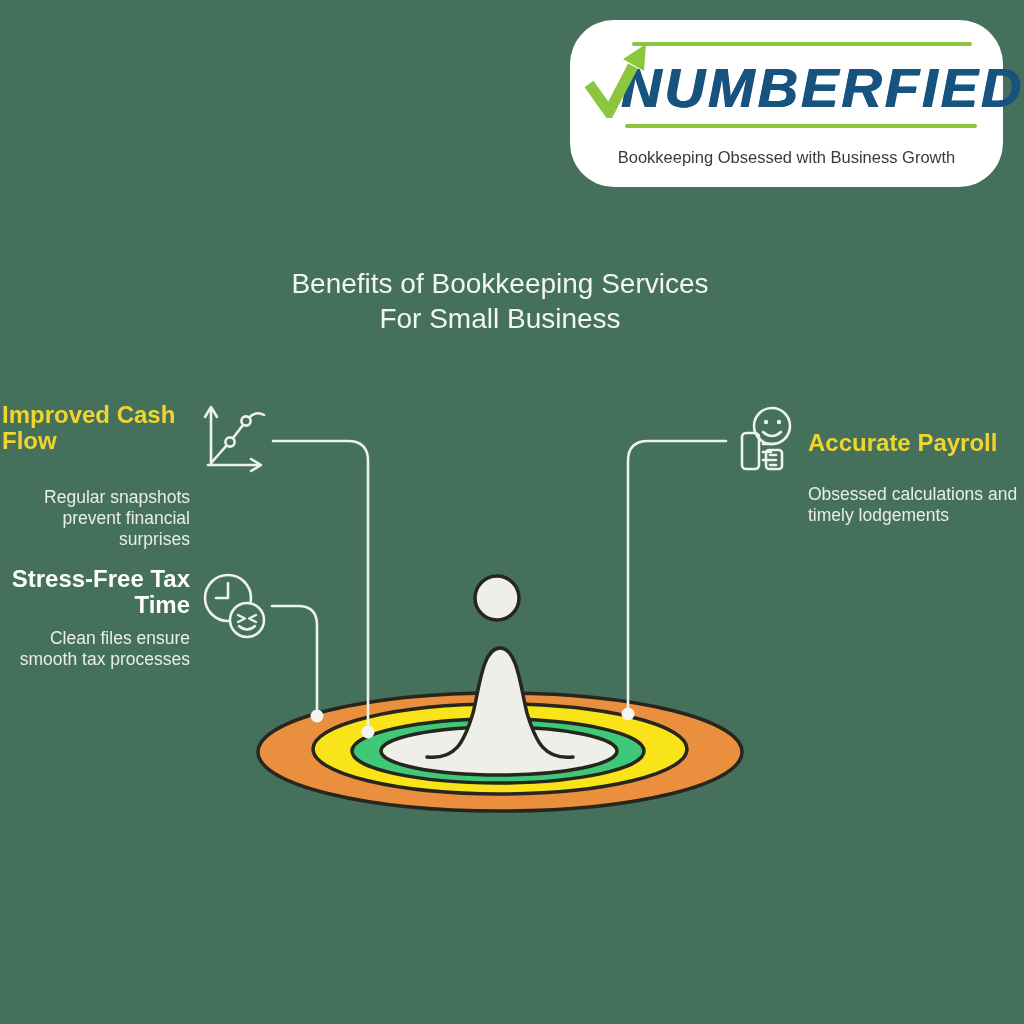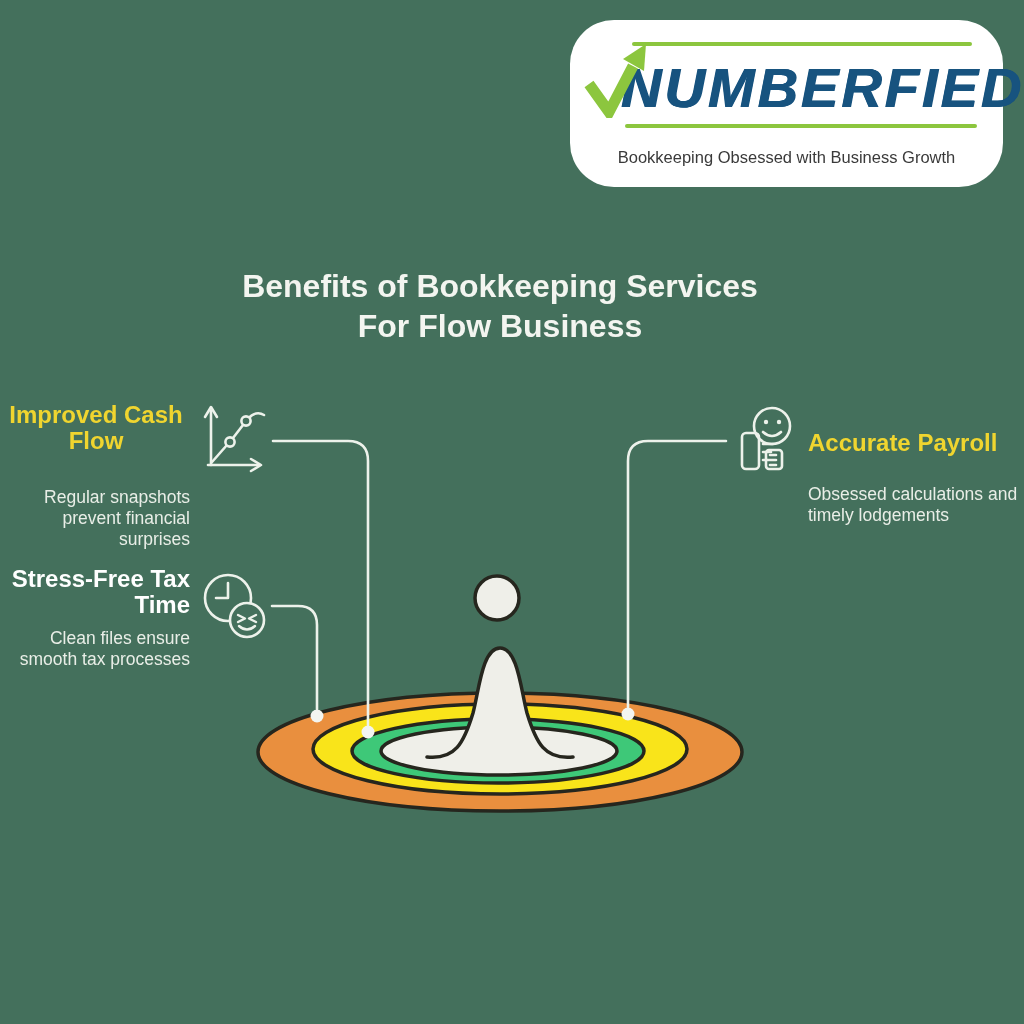--- a/index.html
+++ b/index.html
@@ -31,30 +31,30 @@
   }
   .brand-arrow { left:12px; top:22px; }
   .logo-tagline {
     left:0; top:116px; width:433px; text-align:center;
     font-size:16.5px; font-weight:400; color:#3A3A3A;margin-top:12px;
   }
 
   
   .main-title {
     left:0; top:266px; width:1000px; text-align:center;
-    color:#F3F5F0; font-weight:700; font-size:32px; line-height:1.25;
+    color:#F3F5F0; font-weight:400; font-size:28px; line-height:1.25;
   }
 
   
   .benefit-title { font-weight:700; font-size:24px; line-height:1.1; }
   .benefit-title.yellow { color:#F0D52F; }
   .benefit-title.orange { color:#ffffff; }
   .benefit-desc { font-size:17.5px; line-height:1.2; color:#E9EEE7; }
 
-  .b1-title { left:2px; top:402px; width:188px; text-align:center; }
+  .b1-title { left:2px; top:402px; width:188px; text-align:left; }
   .b1-desc  { left:0px;  top:487px; width:190px; text-align:right; }
   .b2-title { left:2px; top:566px; width:188px; text-align:right; }
   .b2-desc  { left:0px;  top:628px; width:190px; text-align:right; }
   .b3-title { left:808px; top:430px; width:230px; text-align:left; }
   .b3-desc  { left:808px; top:484px; width:212px; text-align:left; }
 
   .icon-chart   { left:201px; top:401px; }
   .icon-clock   { left:199px; top:569px; }
   .icon-payroll { left:730px; top:405px; }
 
@@ -71,21 +71,21 @@
   <svg class="abs brand-arrow" width="70" height="76" viewBox="0 0 70 76">
     <polyline points="7,42 27,70 51,24" fill="none" stroke="#8CC63E" stroke-width="11" stroke-linejoin="miter" stroke-linecap="butt"></polyline>
     <polygon points="64,2 62,29 41,17" fill="#8CC63E"></polygon>
   </svg>
   <div class="abs logo-line bottom"></div>
   <div class="abs logo-tagline">Bookkeeping Obsessed with Business Growth</div>
 </div>
 
 <div class="abs main-title">
   <div>Benefits of Bookkeeping Services</div>
-  <div>For Flow Business</div>
+  <div>For Small Business</div>
 </div>
 
 <div class="abs benefit-title yellow b1-title">Improved Cash Flow</div>
 <div class="abs benefit-desc b1-desc">Regular snapshots prevent financial surprises</div>
 <svg class="abs icon-chart" width="66" height="72" viewBox="0 0 66 72">
   <g fill="none" stroke="#EDF2EB" stroke-width="2.6" stroke-linecap="round" stroke-linejoin="round">
     <path d="M10,64 L10,10"></path>
     <path d="M4,16 L10,6 L16,16"></path>
     <path d="M7,64 L57,64"></path>
     <path d="M50,58 L60,64 L50,70"></path>

